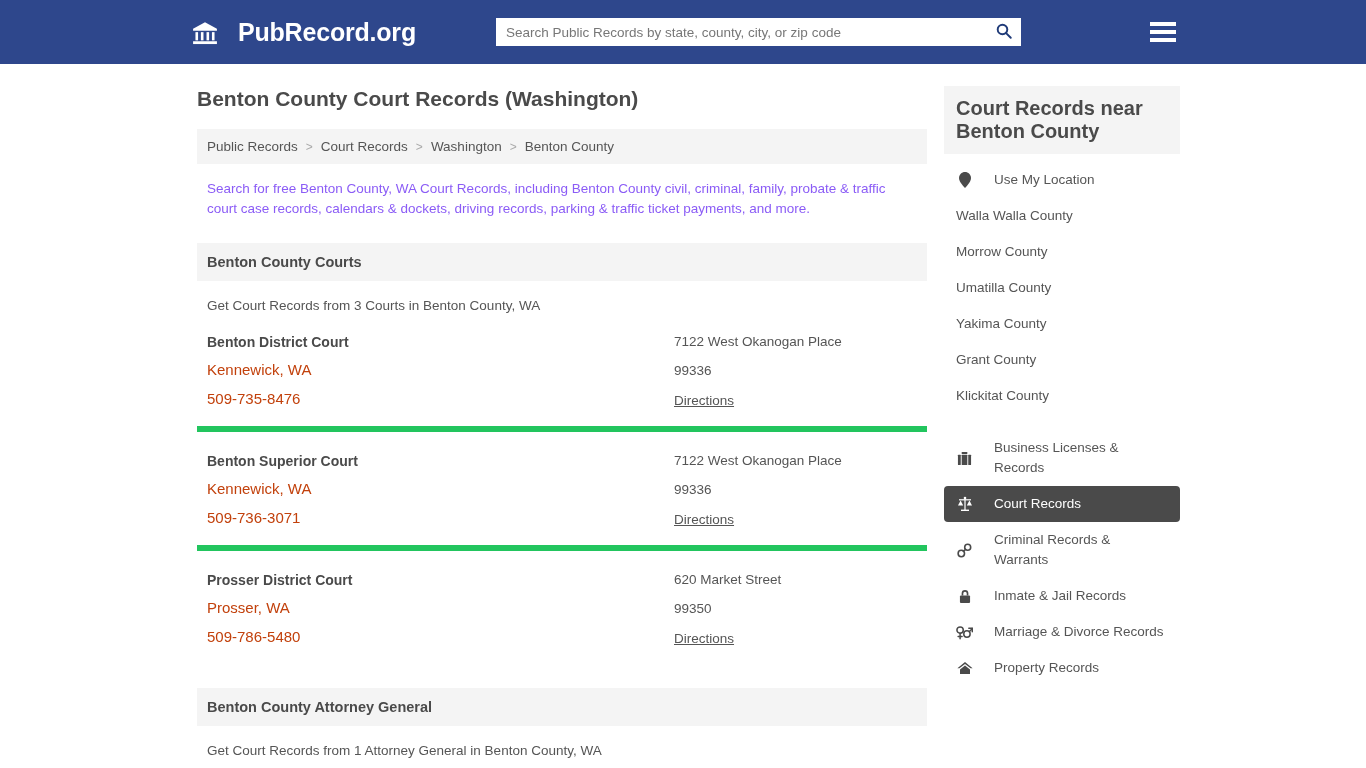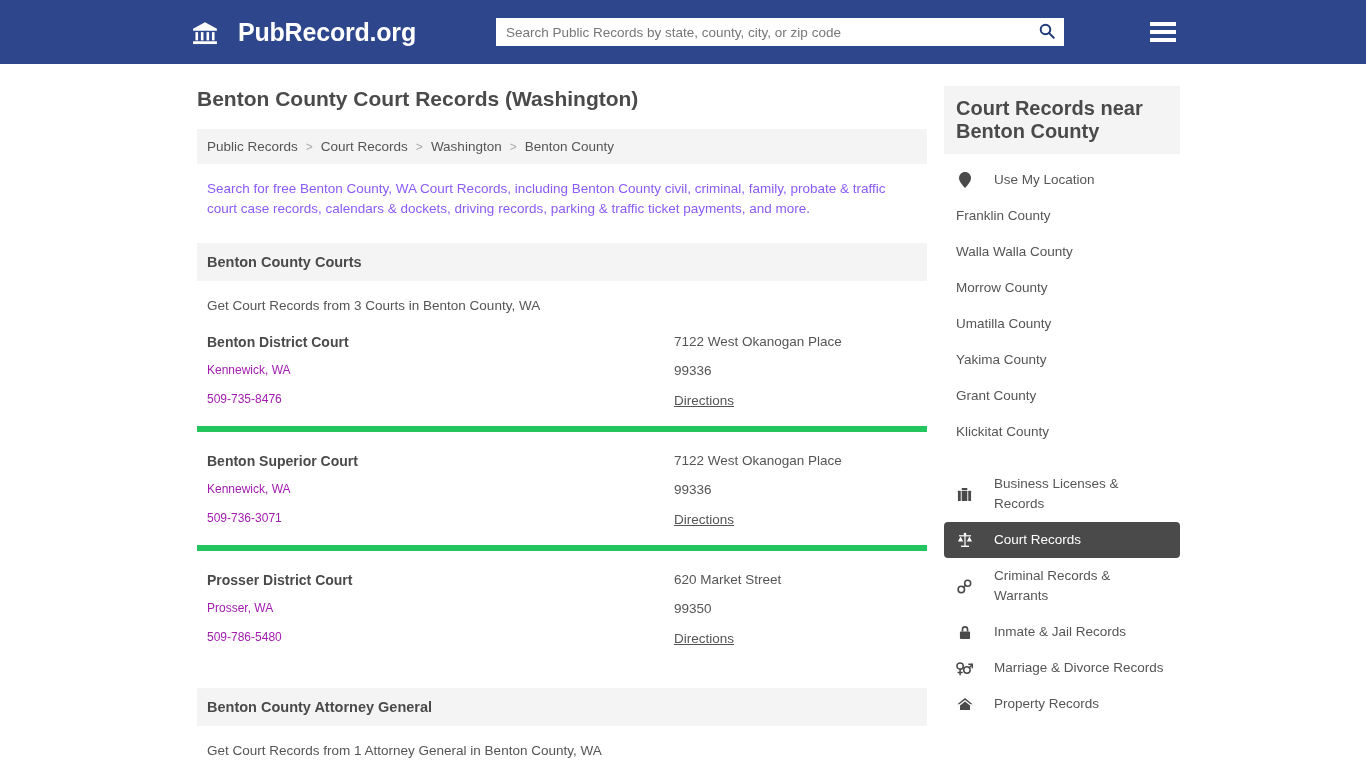--- a/index.html
+++ b/index.html
@@ -38,21 +38,21 @@
     font-size: 25px;
     font-weight: bold;
     letter-spacing: -0.2px;
     white-space: nowrap;
     line-height: 1;
   }
   .search-wrap {
     position: absolute;
     left: 496px;
     top: 18px;
-    width: 568px;
+    width: 525px;
     height: 28px;
     background: #ffffff;
     display: flex;
     align-items: center;
   }
   .search-input {
     flex: 1 1 auto;
     border: 0;
     outline: 0;
     height: 26px;
@@ -167,22 +167,22 @@
   .listing-left { width: 467px; flex: none; }
   .listing-right { flex: 1 1 auto; }
   .listing-name {
     font-size: 14px;
     font-weight: bold;
     color: #4a4a4a;
     margin: 0 0 10px 0;
     line-height: 18px;
   }
   .listing-line {
-    font-size: 12px;
-    color: #a21caf;
+    font-size: 15px;
+    color: #c2410c;
     line-height: 18px;
     margin: 0 5px 11px 0;
   }
   .listing-line:last-child { margin-bottom: 0; }
   .addr-line {
     font-size: 13.5px;
     color: #555;
     line-height: 18px;
     margin: 0 0 11px 0;
   }
@@ -352,25 +352,20 @@
             <span class="side-icon">
               <svg width="12" height="16" viewBox="0 0 12 16" fill="#4a4a4a">
                 <path d="M6 0C2.7 0 0 2.7 0 6c0 4.3 6 10 6 10s6-5.7 6-10c0-3.3-2.7-6-6-6z"></path>
               </svg>
             </span>
             <span>Use My Location</span>
           </a>
         </li>
         <li>
           <a class="side-link" href="#">
-            <span>Franklin County</span>
-          </a>
-        </li>
-        <li>
-          <a class="side-link" href="#">
             <span>Walla Walla County</span>
           </a>
         </li>
         <li>
           <a class="side-link" href="#">
             <span>Morrow County</span>
           </a>
         </li>
         <li>
           <a class="side-link" href="#">

